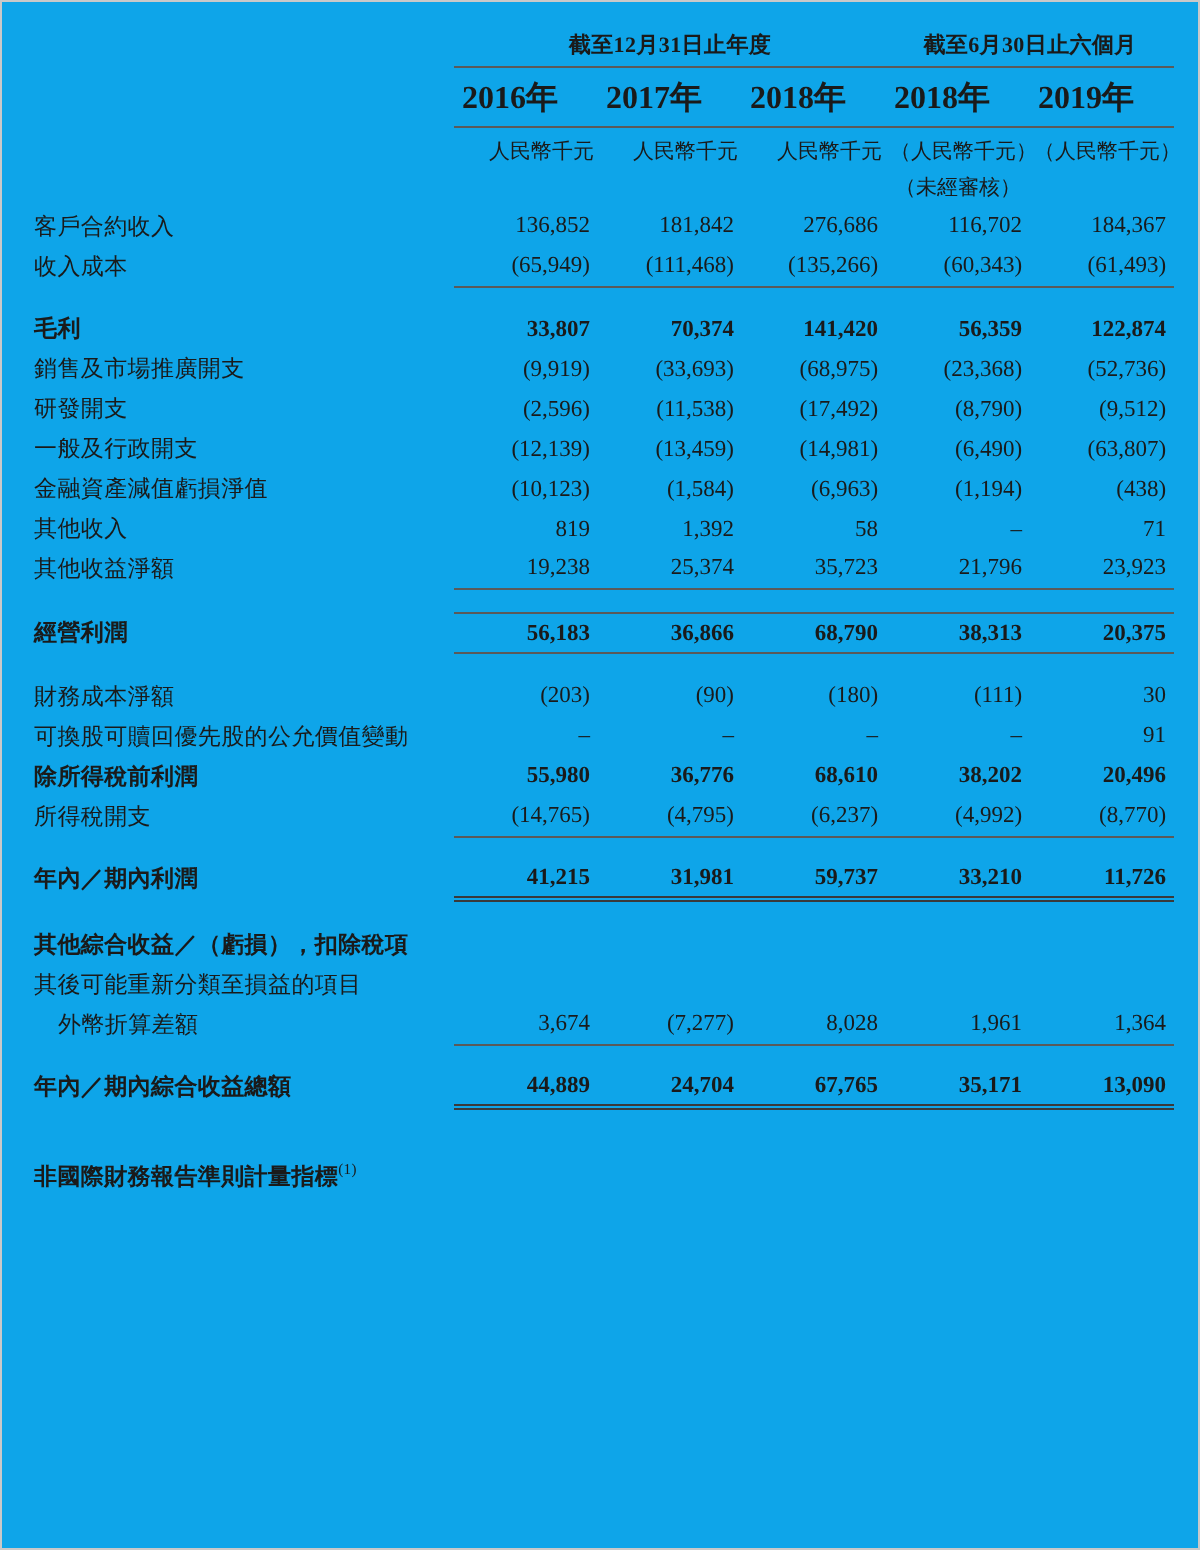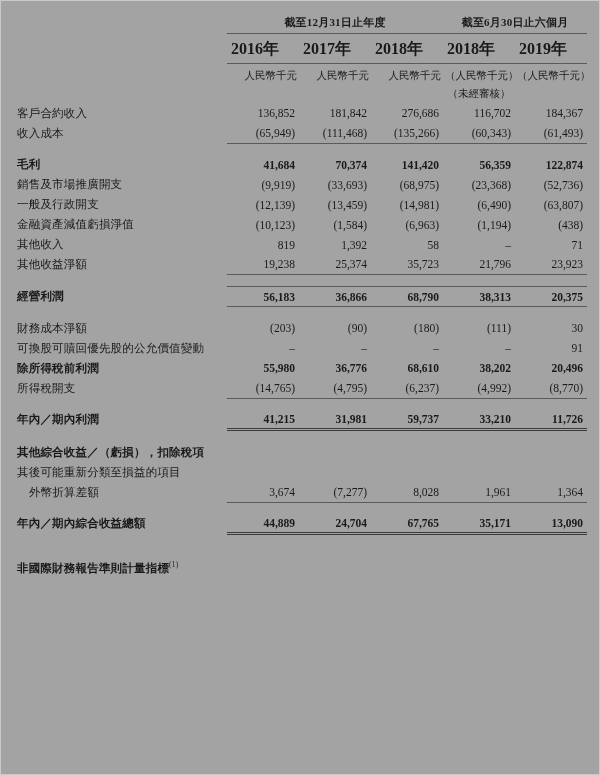--- a/index.html
+++ b/index.html
@@ -10,21 +10,21 @@
   }
   body {
     font-family: "Liberation Serif", "DejaVu Serif", serif;
     color: #1a1a1a;
   }
   .page {
     position: relative;
     width: 600px;
     height: 775px;
     box-sizing: border-box;
-    background: #a3a3a3;
+    background: #0ea5e9;
     border: 1px solid #c9c9c9;
     overflow: hidden;
   }
   .sheet {
     position: absolute;
     left: 14px;
     top: 8px;
     width: 572px;
   }
   table.fin {
@@ -167,35 +167,43 @@
             <td class="num rule-bottom">(111,468)</td>
             <td class="num rule-bottom">(135,266)</td>
             <td class="num rule-bottom">(60,343)</td>
             <td class="num rule-bottom">(61,493)</td>
           </tr>
           <tr class="gap">
             <td colspan="6"></td>
           </tr>
           <tr class="bold">
             <td class="label">毛利</td>
-            <td class="num">41,684</td>
+            <td class="num">33,807</td>
             <td class="num">70,374</td>
             <td class="num">141,420</td>
             <td class="num">56,359</td>
             <td class="num">122,874</td>
           </tr>
           <tr>
             <td class="label">銷售及市場推廣開支</td>
             <td class="num">(9,919)</td>
             <td class="num">(33,693)</td>
             <td class="num">(68,975)</td>
             <td class="num">(23,368)</td>
             <td class="num">(52,736)</td>
           </tr>
           <tr>
+            <td class="label">研發開支</td>
+            <td class="num">(2,596)</td>
+            <td class="num">(11,538)</td>
+            <td class="num">(17,492)</td>
+            <td class="num">(8,790)</td>
+            <td class="num">(9,512)</td>
+          </tr>
+          <tr>
             <td class="label">一般及行政開支</td>
             <td class="num">(12,139)</td>
             <td class="num">(13,459)</td>
             <td class="num">(14,981)</td>
             <td class="num">(6,490)</td>
             <td class="num">(63,807)</td>
           </tr>
           <tr>
             <td class="label">金融資產減值虧損淨值</td>
             <td class="num">(10,123)</td>

